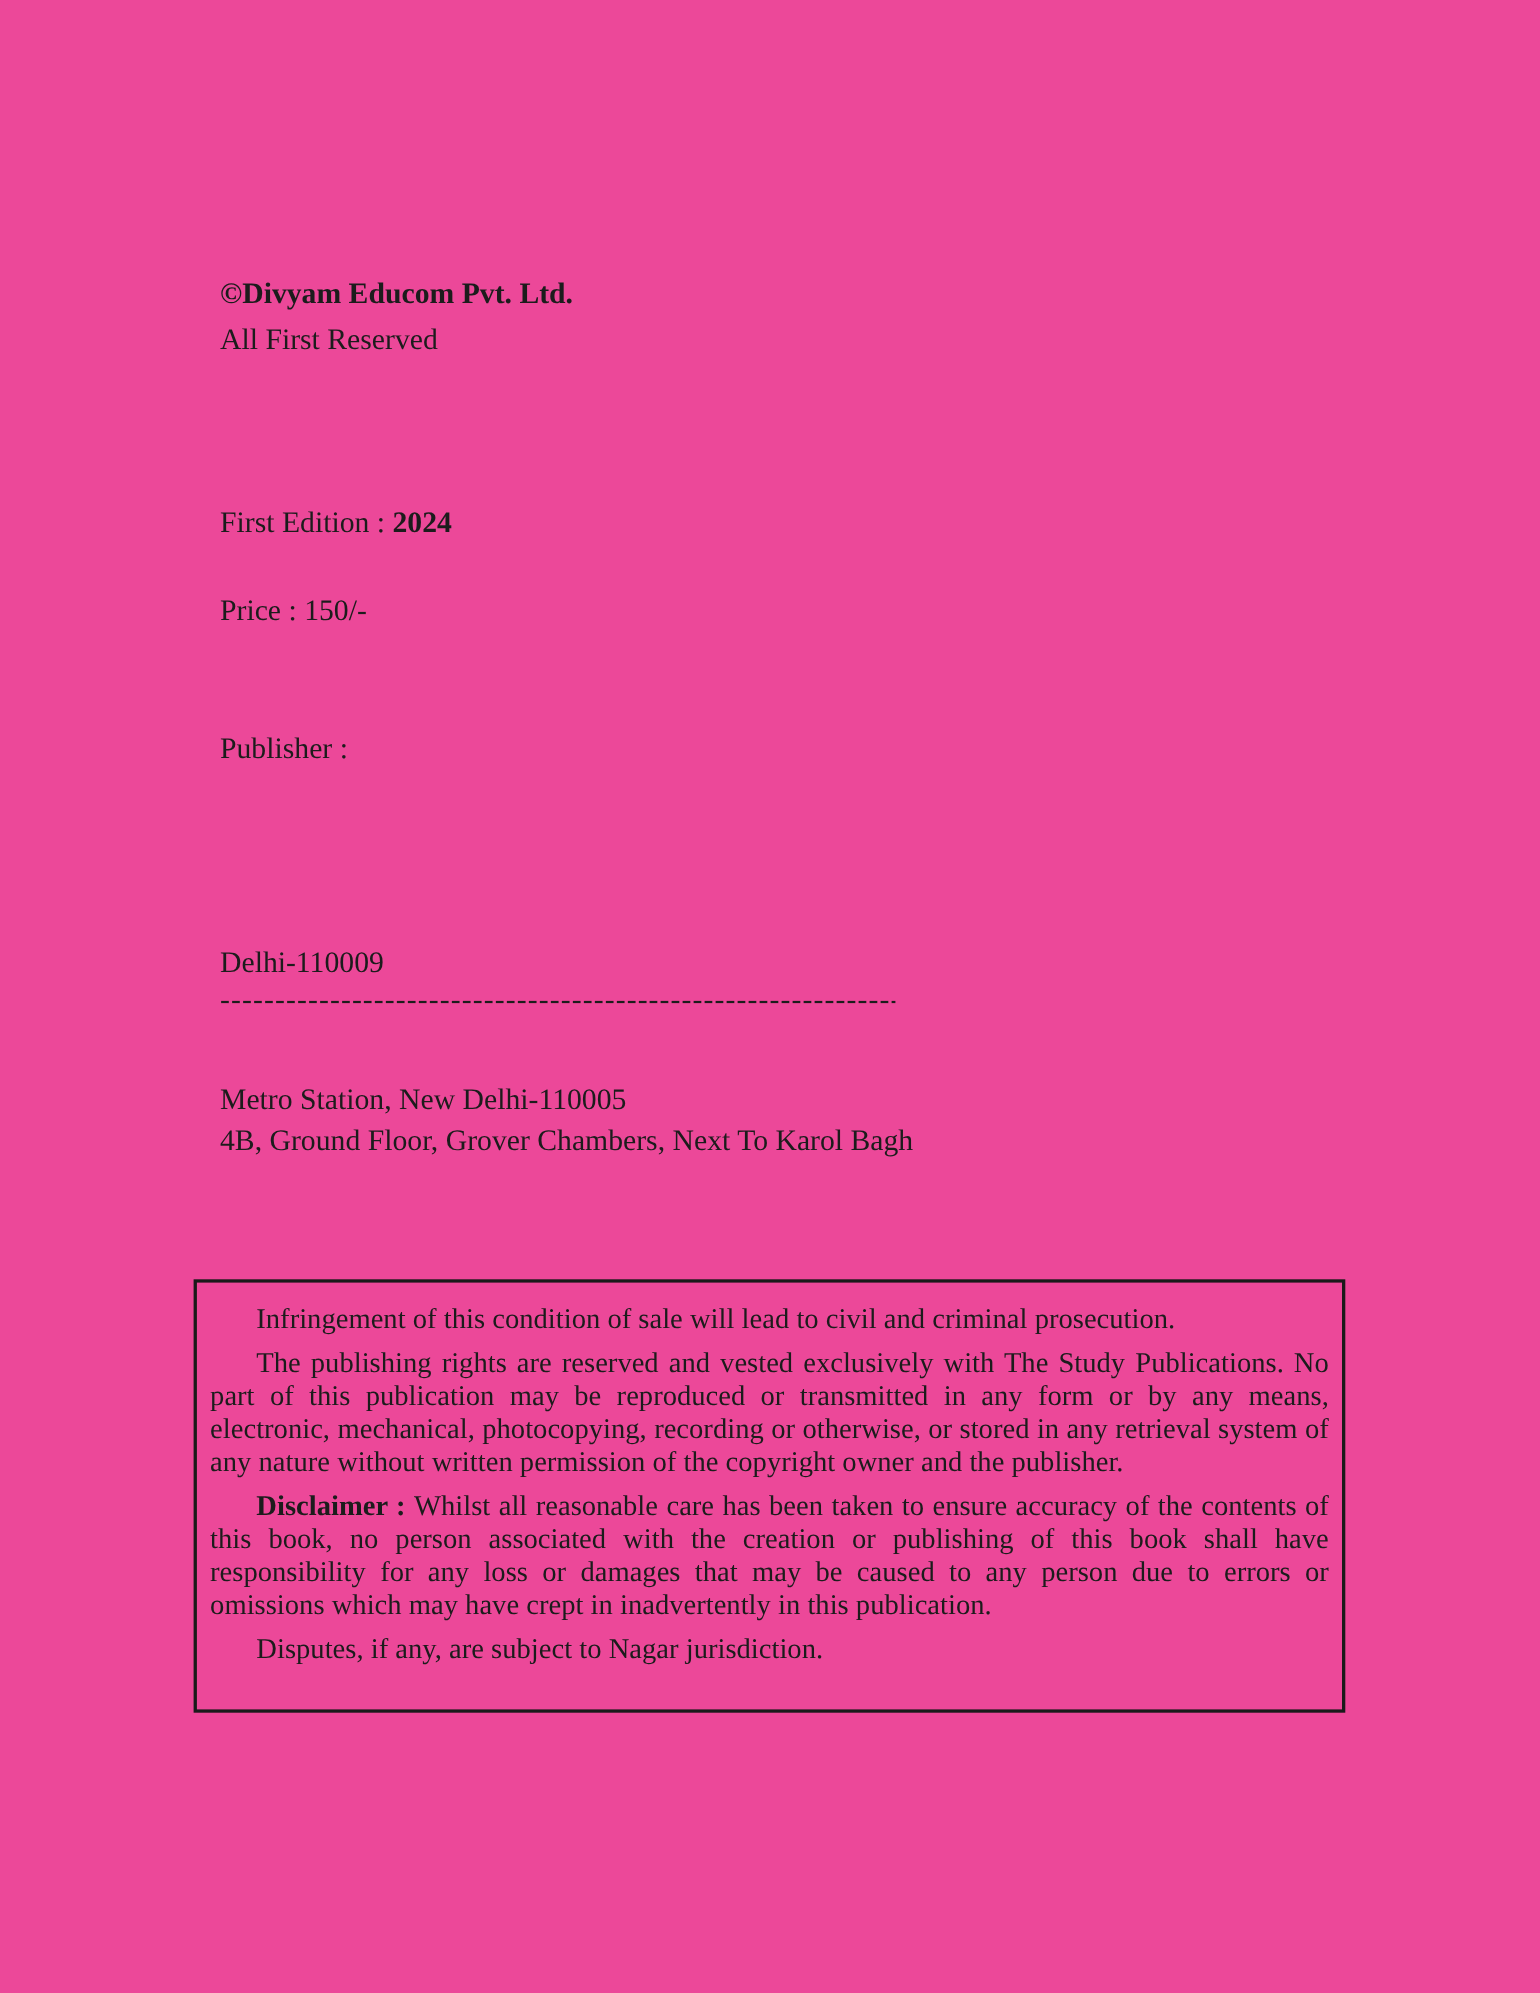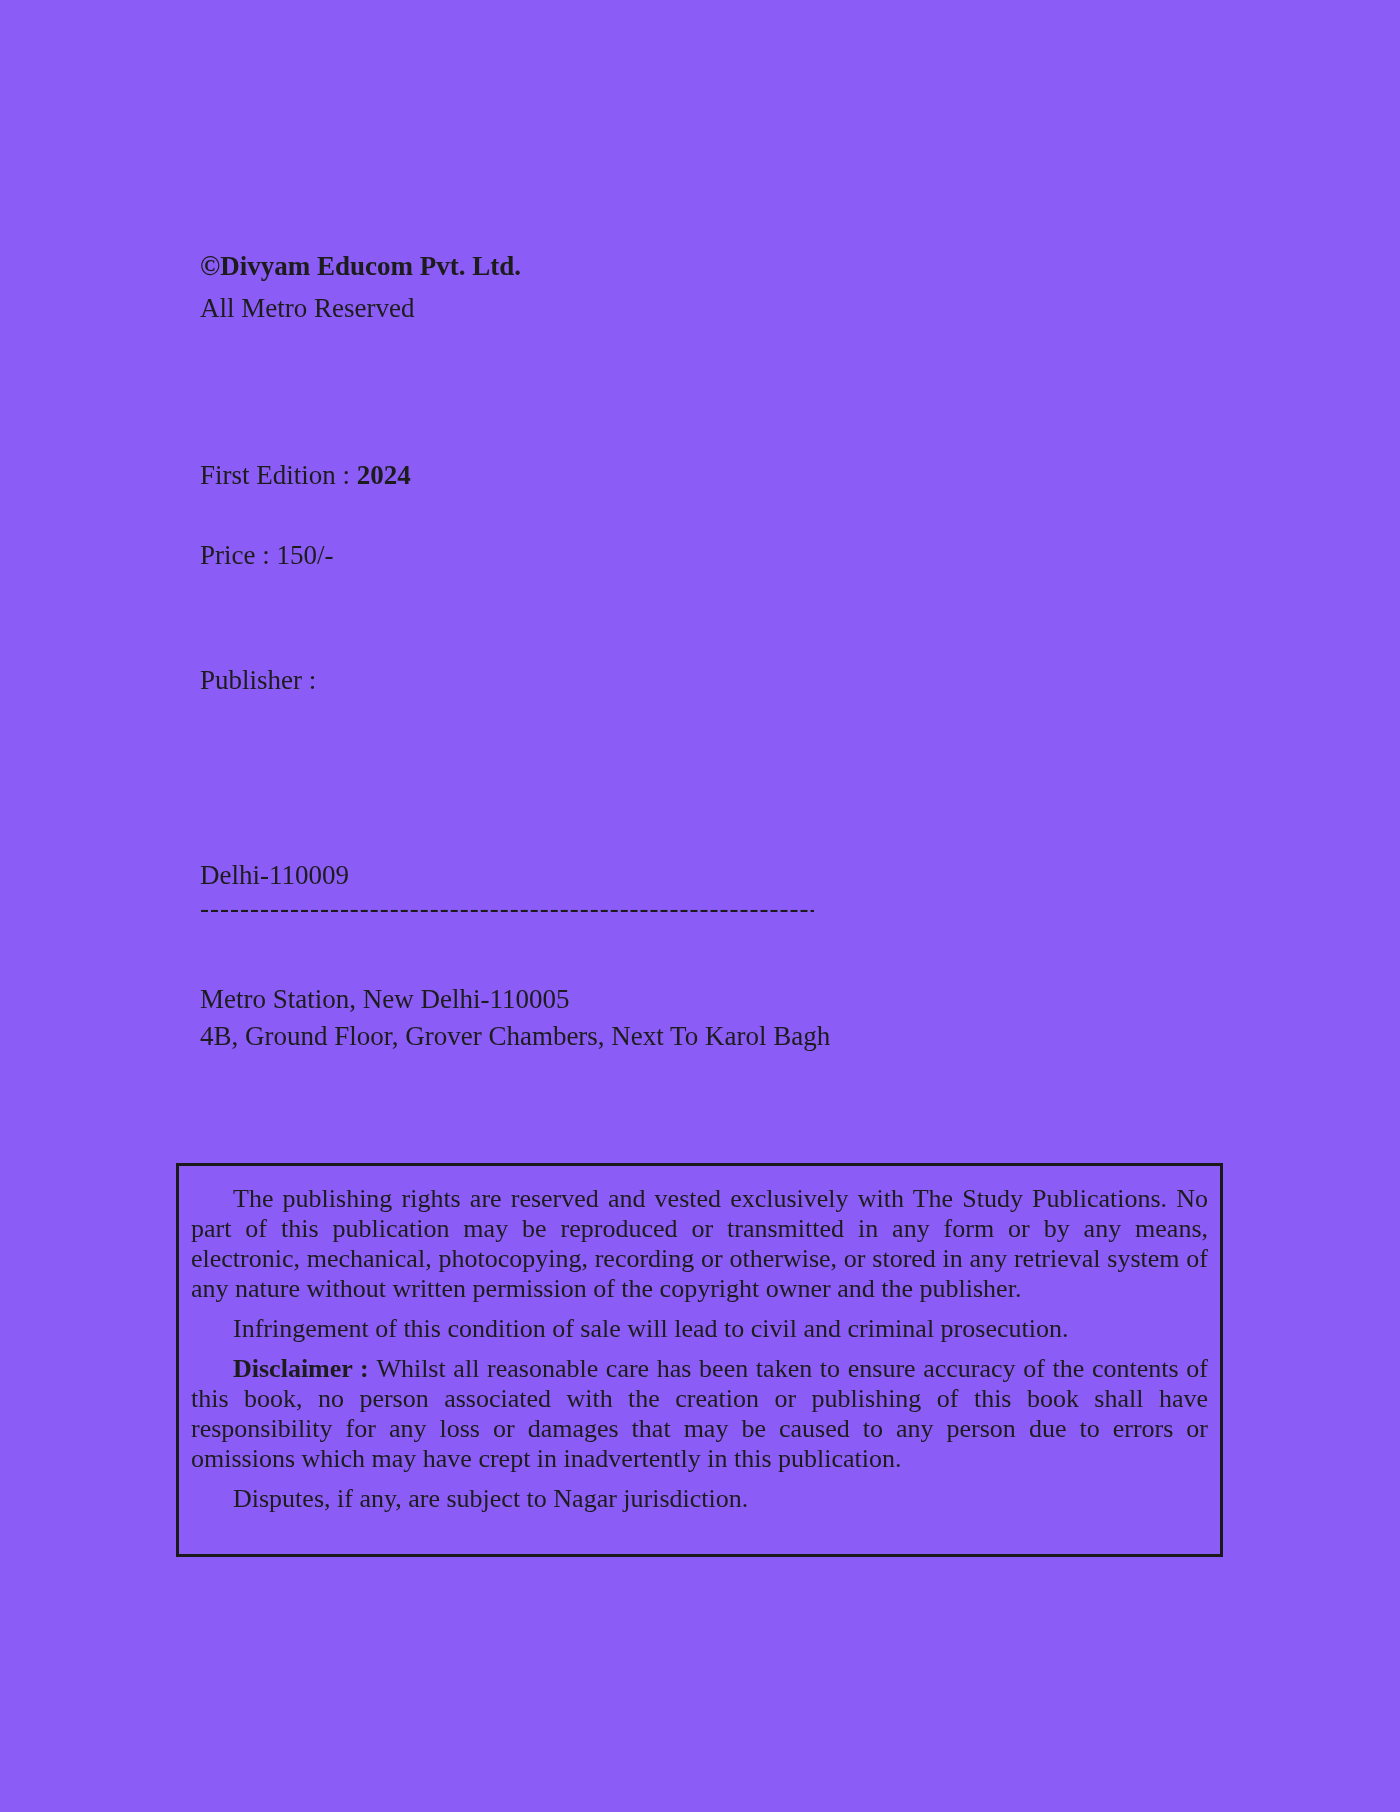--- a/index.html
+++ b/index.html
@@ -1,20 +1,20 @@
 <!DOCTYPE html>
 <html><head>
 <meta charset="utf-8">
 <style>
   html, body { margin: 0; padding: 0; background: #ffffff; }
   .page {
     position: relative;
     width: 1400px;
     height: 1812px;
-    background: #8b5cf6;
+    background: #ec4899;
     font-family: "Liberation Serif", "DejaVu Serif", serif;
     color: #1c1c1c;
     overflow: hidden;
   }
   .tblock { position: absolute; left: 200px; font-size: 27px; line-height: 40px; white-space: nowrap; }
   .bold { font-weight: bold; }
   .copyright { top: 246px; }
   .rights { top: 288px; }
   .edition { top: 455px; }
   .price { top: 535px; }
@@ -47,38 +47,38 @@
   }
   .notice-box p + p { margin-top: 10px; }
 </style>
 </head>
 <body>
 
 <div class="page">
 
   <div class="tblock copyright bold">©Divyam Educom Pvt. Ltd.</div>
 
-  <div class="tblock rights">All Metro Reserved</div>
+  <div class="tblock rights">All First Reserved</div>
 
   <div class="tblock edition"><span>First Edition : </span><span class="bold">2024</span></div>
 
   <div class="tblock price">Price : 150/-</div>
 
   <div class="tblock publisher-label">Publisher :</div>
 
 
 
   <div class="tblock addr1b">Delhi-110009</div>
 
   <div class="dashes">------------------------------------------------------------------------------------</div>
 
   <div class="tblock addr2a">4B, Ground Floor, Grover Chambers, Next To Karol Bagh</div>
 
   <div class="tblock addr2b">Metro Station, New Delhi-110005</div>
 
   <div class="notice-box">
+    <p>Infringement of this condition of sale will lead to civil and criminal prosecution.</p>
     <p>The publishing rights are reserved and vested exclusively with The Study Publications. No part of this publication may be reproduced or transmitted in any form or by any means, electronic, mechanical, photocopying, recording or otherwise, or stored in any retrieval system of any nature without written permission of the copyright owner and the publisher.</p>
-    <p>Infringement of this condition of sale will lead to civil and criminal prosecution.</p>
     <p><span class="bold">Disclaimer : </span><span>Whilst all reasonable care has been taken to ensure accuracy of the contents of this book, no person associated with the creation or publishing of this book shall have responsibility for any loss or damages that may be caused to any person due to errors or omissions which may have crept in inadvertently in this publication.</span></p>
     <p>Disputes, if any, are subject to Nagar jurisdiction.</p>
   </div>
 
 </div>
 
 </body></html>

